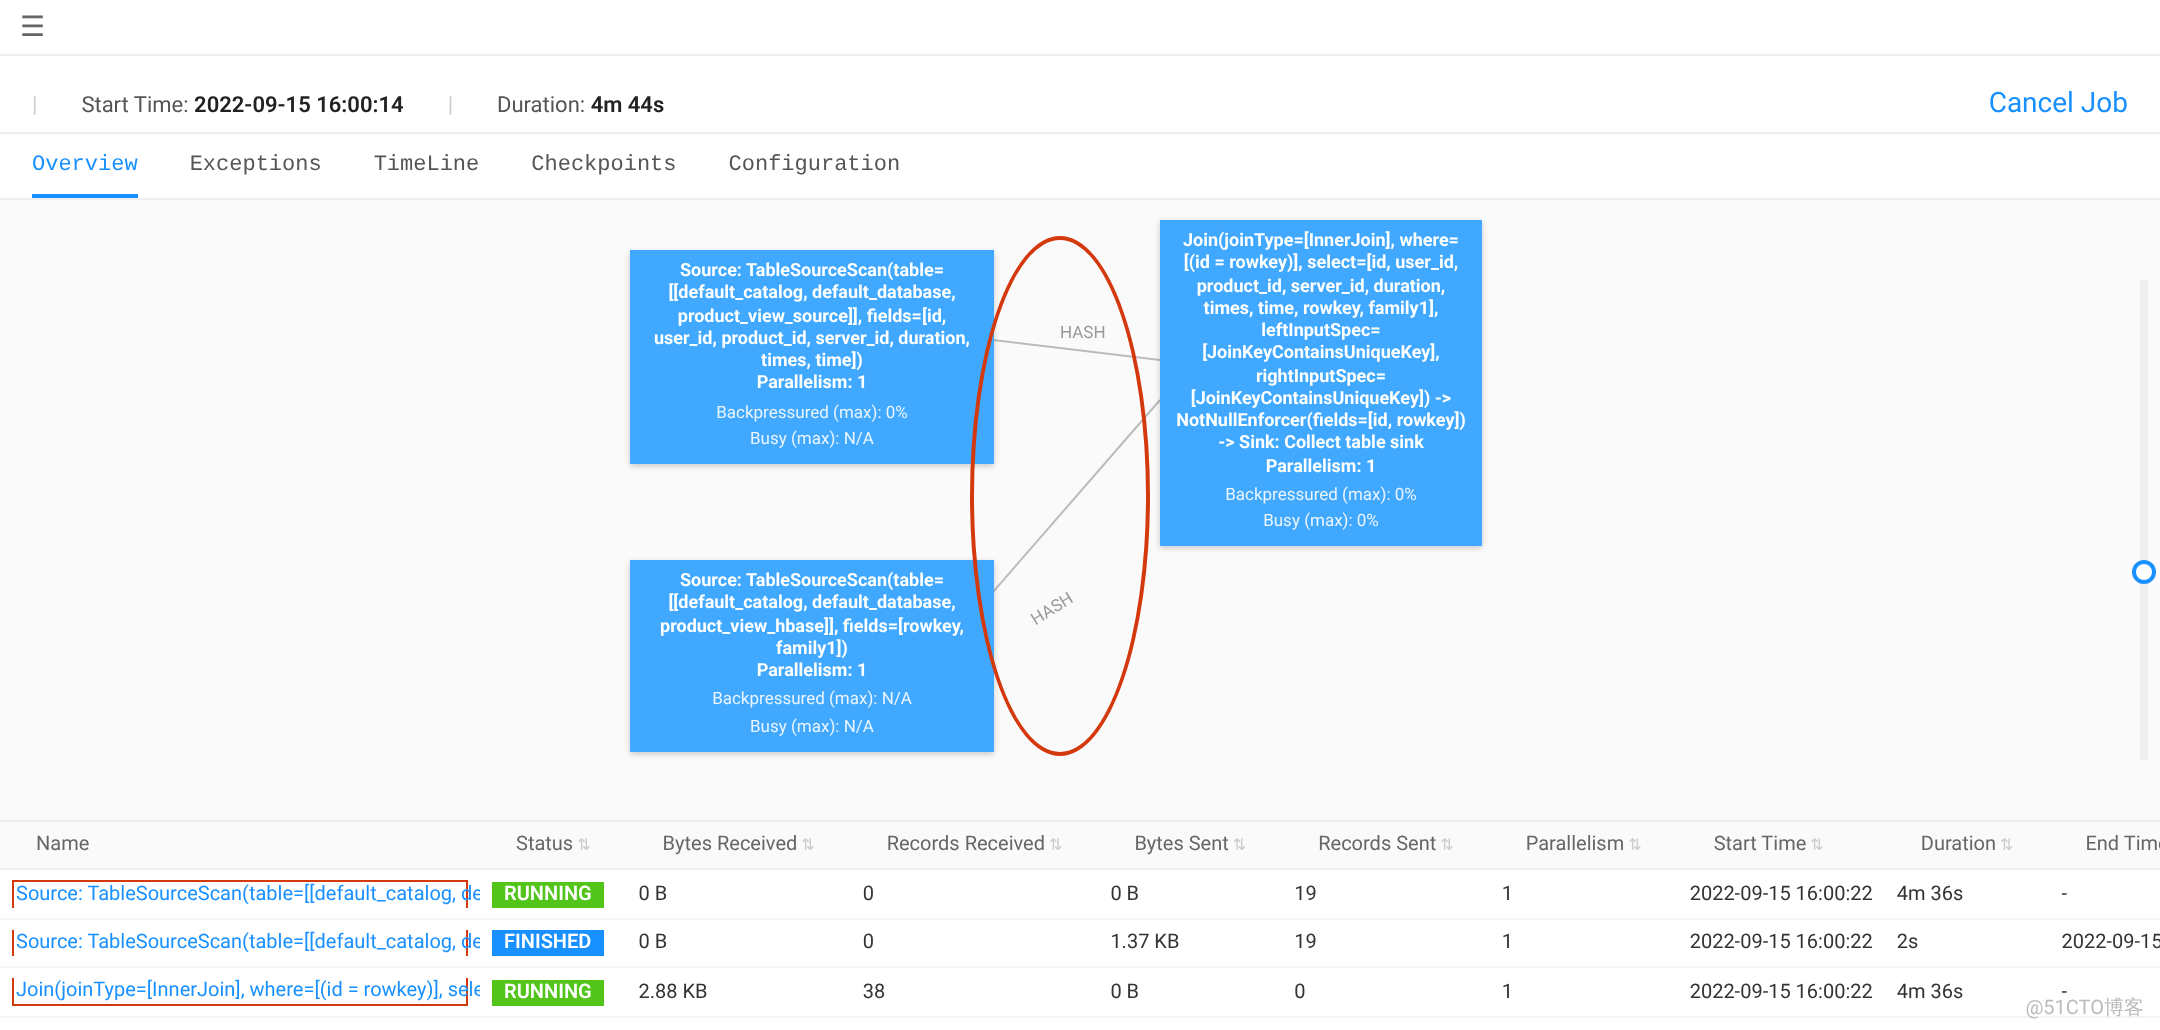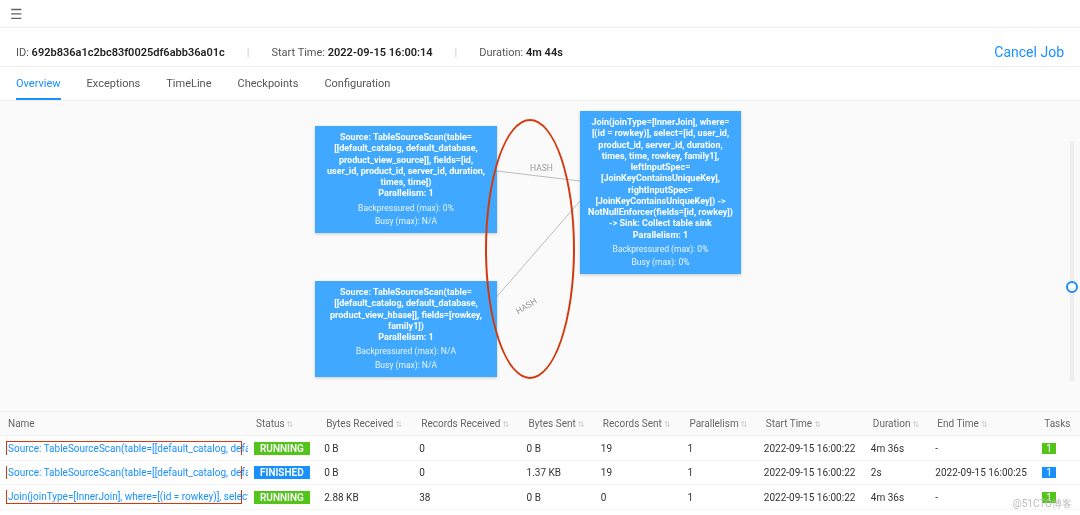--- a/index.html
+++ b/index.html
@@ -34,57 +34,56 @@
   .title { font-size: 18px; color: #333; }
   .badge { padding: 1px 6px; font-size: 10px; color:#fff; font-weight:600; }
   .running { background:#52c41a; }
   .blue-badge { background:#1890ff; }
   .green-badge { background:#52c41a; }
   .finished { background:#1890ff;margin-top:12px; }
   .meta-row { display:flex; gap:22px; margin-top:6px; font-size:11px; color:#555; align-items:center; }
   .meta-row b { color:#222; font-weight:600; }
   .sep { color:#ccc; }
   .cancel { margin-left:auto; color:#1890ff; font-size:14px; cursor:pointer; }
-  .tabs { display:flex; gap:26px; padding: 10px 16px 0; border-bottom:1px solid #eee; font-size:11px; }
+  .tabs { display:flex; gap:26px; padding: 10px 16px 0; border-bottom:1px solid #eee; font-size:11px;font-family:Liberation Mono, monospace; }
   .tab { padding-bottom:8px; color:#555; cursor:pointer; }
   .tab.active { color:#1890ff; border-bottom:2px solid #1890ff; }
   .graph-area {
     position:relative; height:310px; background:#fafafa; overflow:hidden;
   }
   .node {
     position:absolute; width:182px; background:#40a9ff; color:#fff; font-size:9px;
     padding:6px 8px; text-align:center; line-height:1.25;
     box-shadow:0 1px 3px rgba(0,0,0,0.2);
   }
   .node .metrics { color:#eaf4ff; font-size:8.5px; margin-top:3px; }
   .edge-label { position:absolute; font-size:8.5px; color:#999; }
   svg.edges { position:absolute; top:0; left:0; width:100%; height:100%; pointer-events:none; }
   .red-ellipse { position:absolute; border:2px solid #d4380d; border-radius:50%; }
   .slider { position:absolute; right:6px; top:40px; width:4px; height:240px; background:#eee; }
   .slider-thumb { position:absolute; right:-4px; width:12px; height:12px; background:#fff; border:2px solid #1890ff; border-radius:50%; }
   .table { width:100%; border-collapse:collapse; font-size:10px; }
-  .table th { text-align:left; font-weight:400; color:#666; padding:6px 8px; border-top:1px solid #eee; border-bottom:1px solid #eee; background:#fafafa; white-space:nowrap; }
+  .table th { text-align:left; font-weight:400; color:#666; padding:6px 18px; border-top:1px solid #eee; border-bottom:1px solid #eee; background:#fafafa; white-space:nowrap; }
   .table td { padding:5px 6px; border-bottom:1px solid #f5f5f5; white-space:nowrap; overflow:hidden; text-overflow:ellipsis; }
   .name-col { max-width:240px; color:#1890ff; overflow:hidden; text-overflow:ellipsis; }
   .name-wrap { border:1px solid #d4380d; padding:1px; }
   .sort { color:#ccc; font-size:8px; margin-left:2px; }
   .watermark { position:absolute; right:8px; bottom:4px; color:#bbb; font-size:10px; }
   .task-badge { background:#52c41a; color:#fff; padding:0 4px; font-size:10px; }
   .task-badge.blue { background:#1890ff; }
 </style>
 </head>
 <body>
 
 <div class="topbar">
   <span class="menu-icon">☰</span>
 </div>
 
 <div class="header">
   <div class="meta-row">
-    <span><span>ID:</span> <b>692b836a1c2bc83f0025df6abb36a01c</b></span>
     <span class="sep">|</span>
     <span><span>Start Time:</span> <b>2022-09-15 16:00:14</b></span>
     <span class="sep">|</span>
     <span><span>Duration:</span> <b>4m 44s</b></span>
     <span class="cancel">Cancel Job</span>
   </div>
 </div>
 
 <div class="tabs">
   <div class="tab active">Overview</div>

